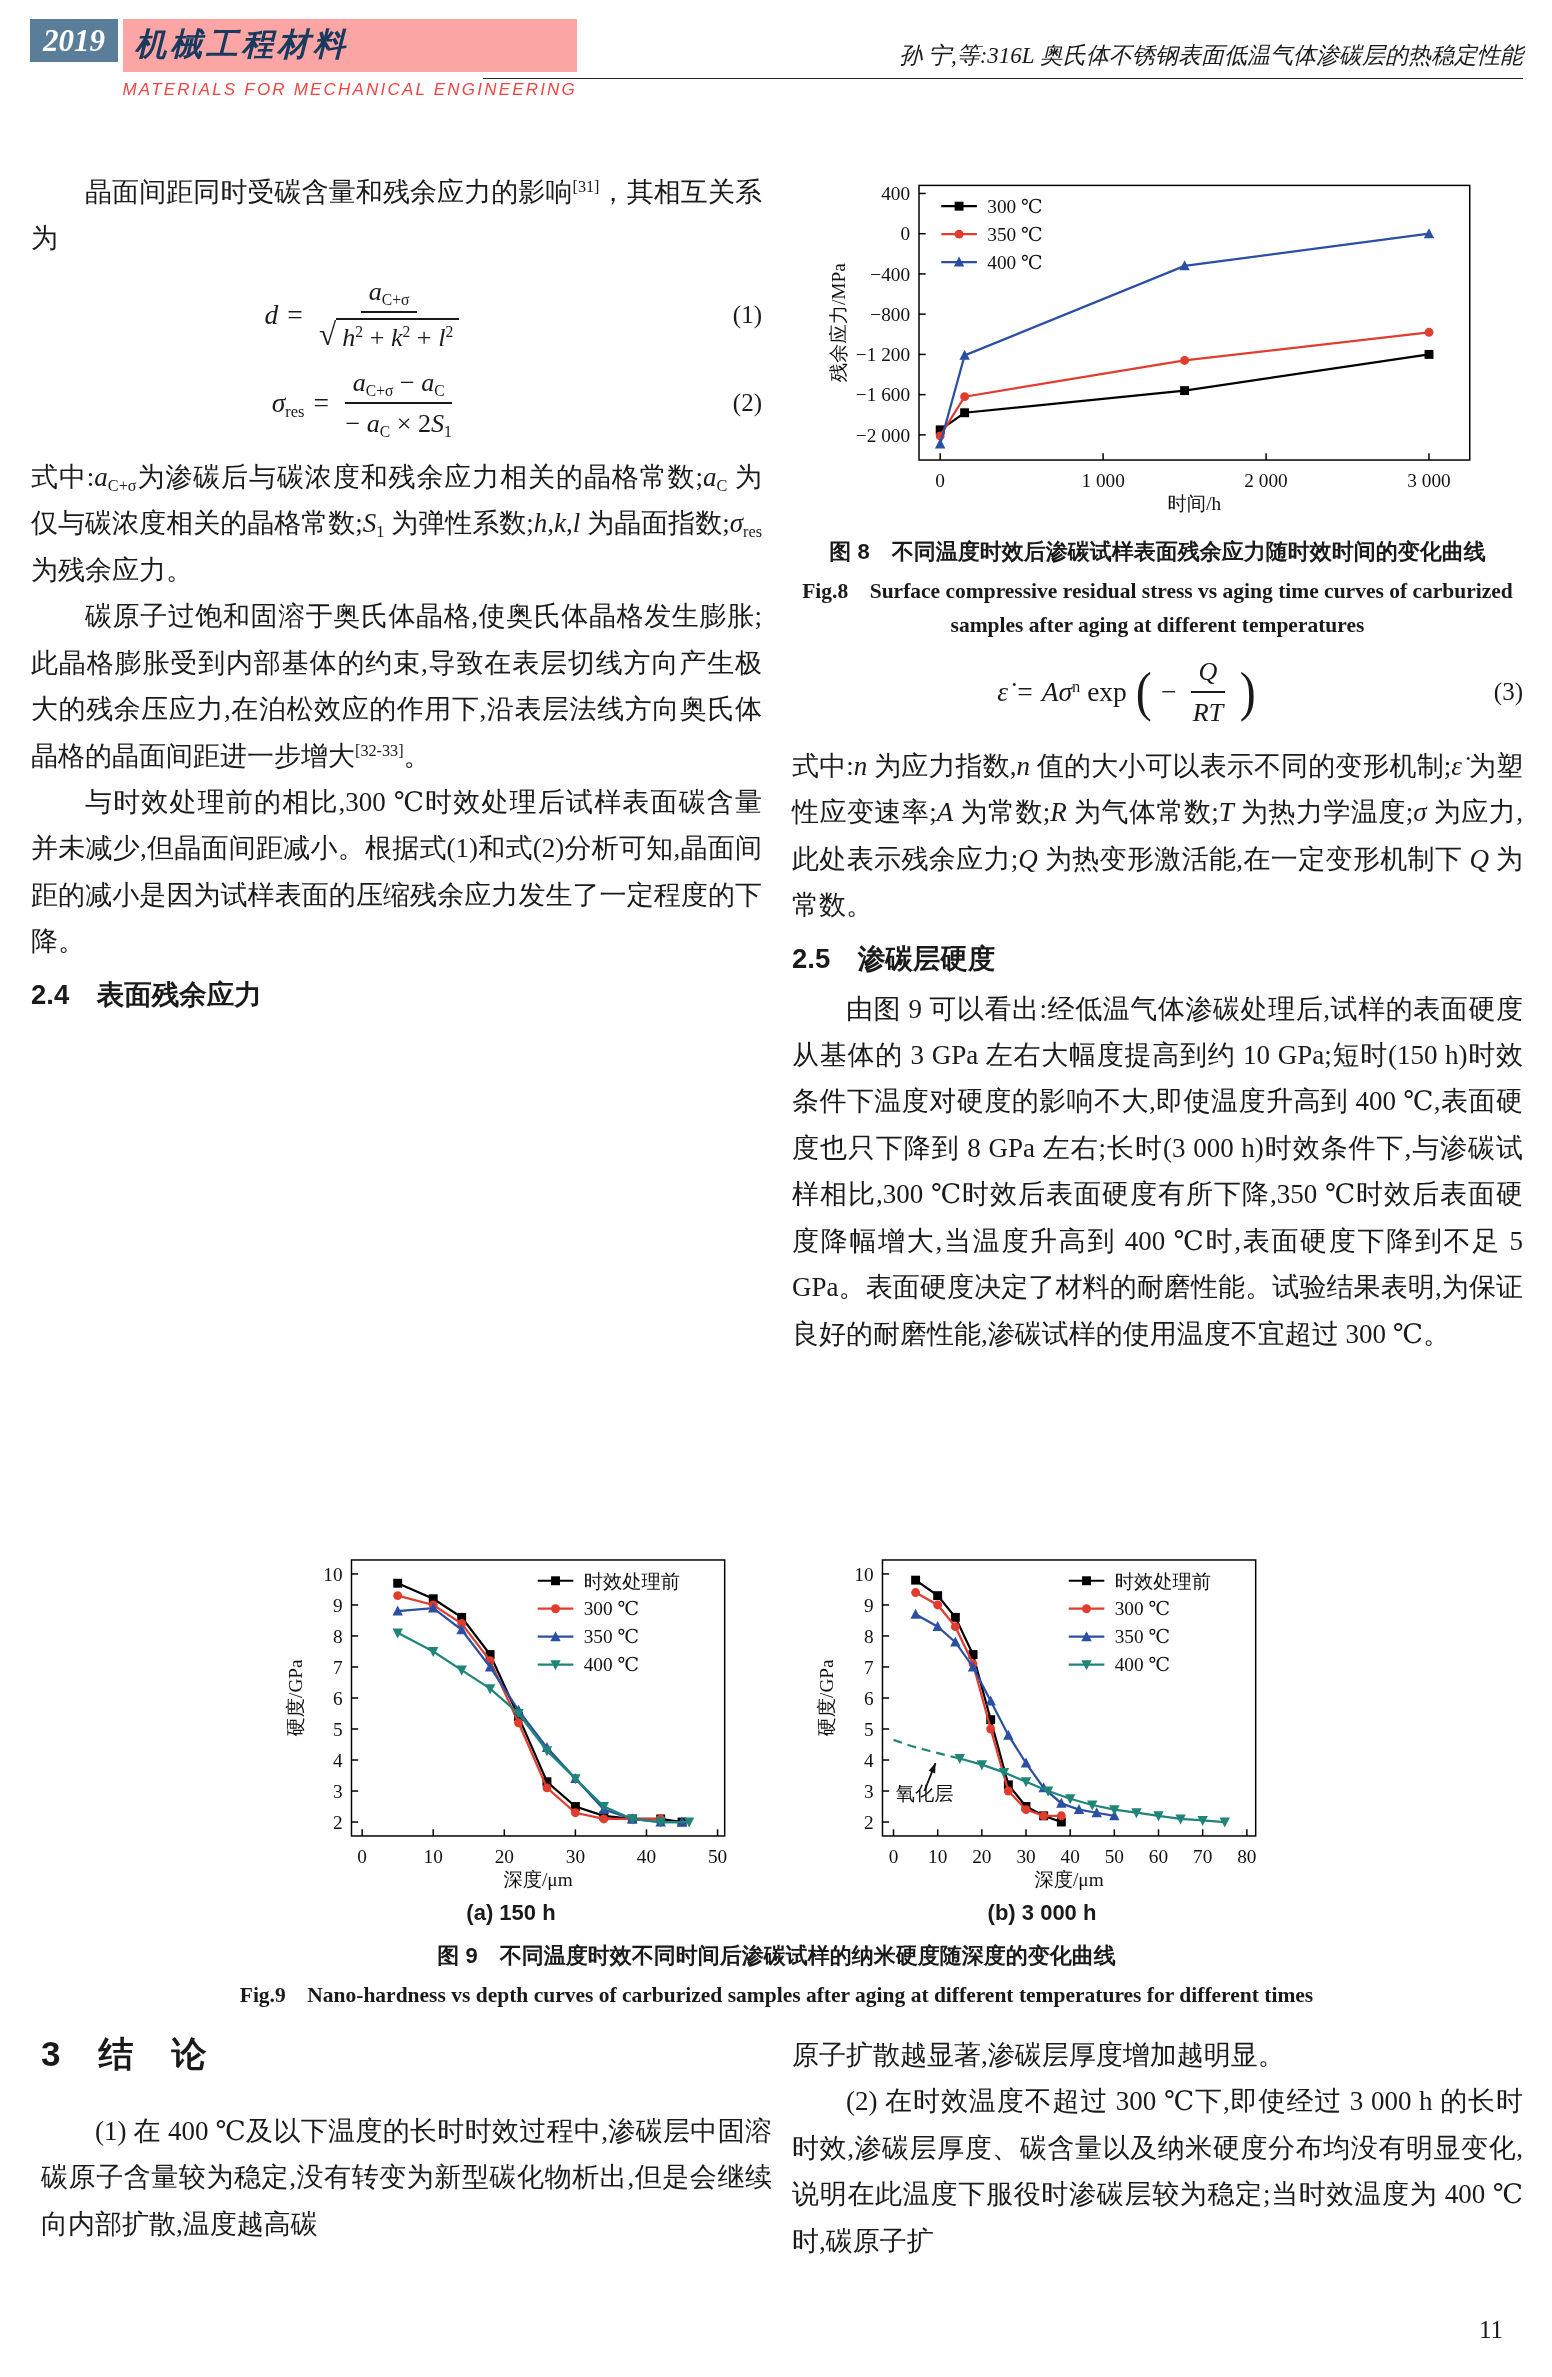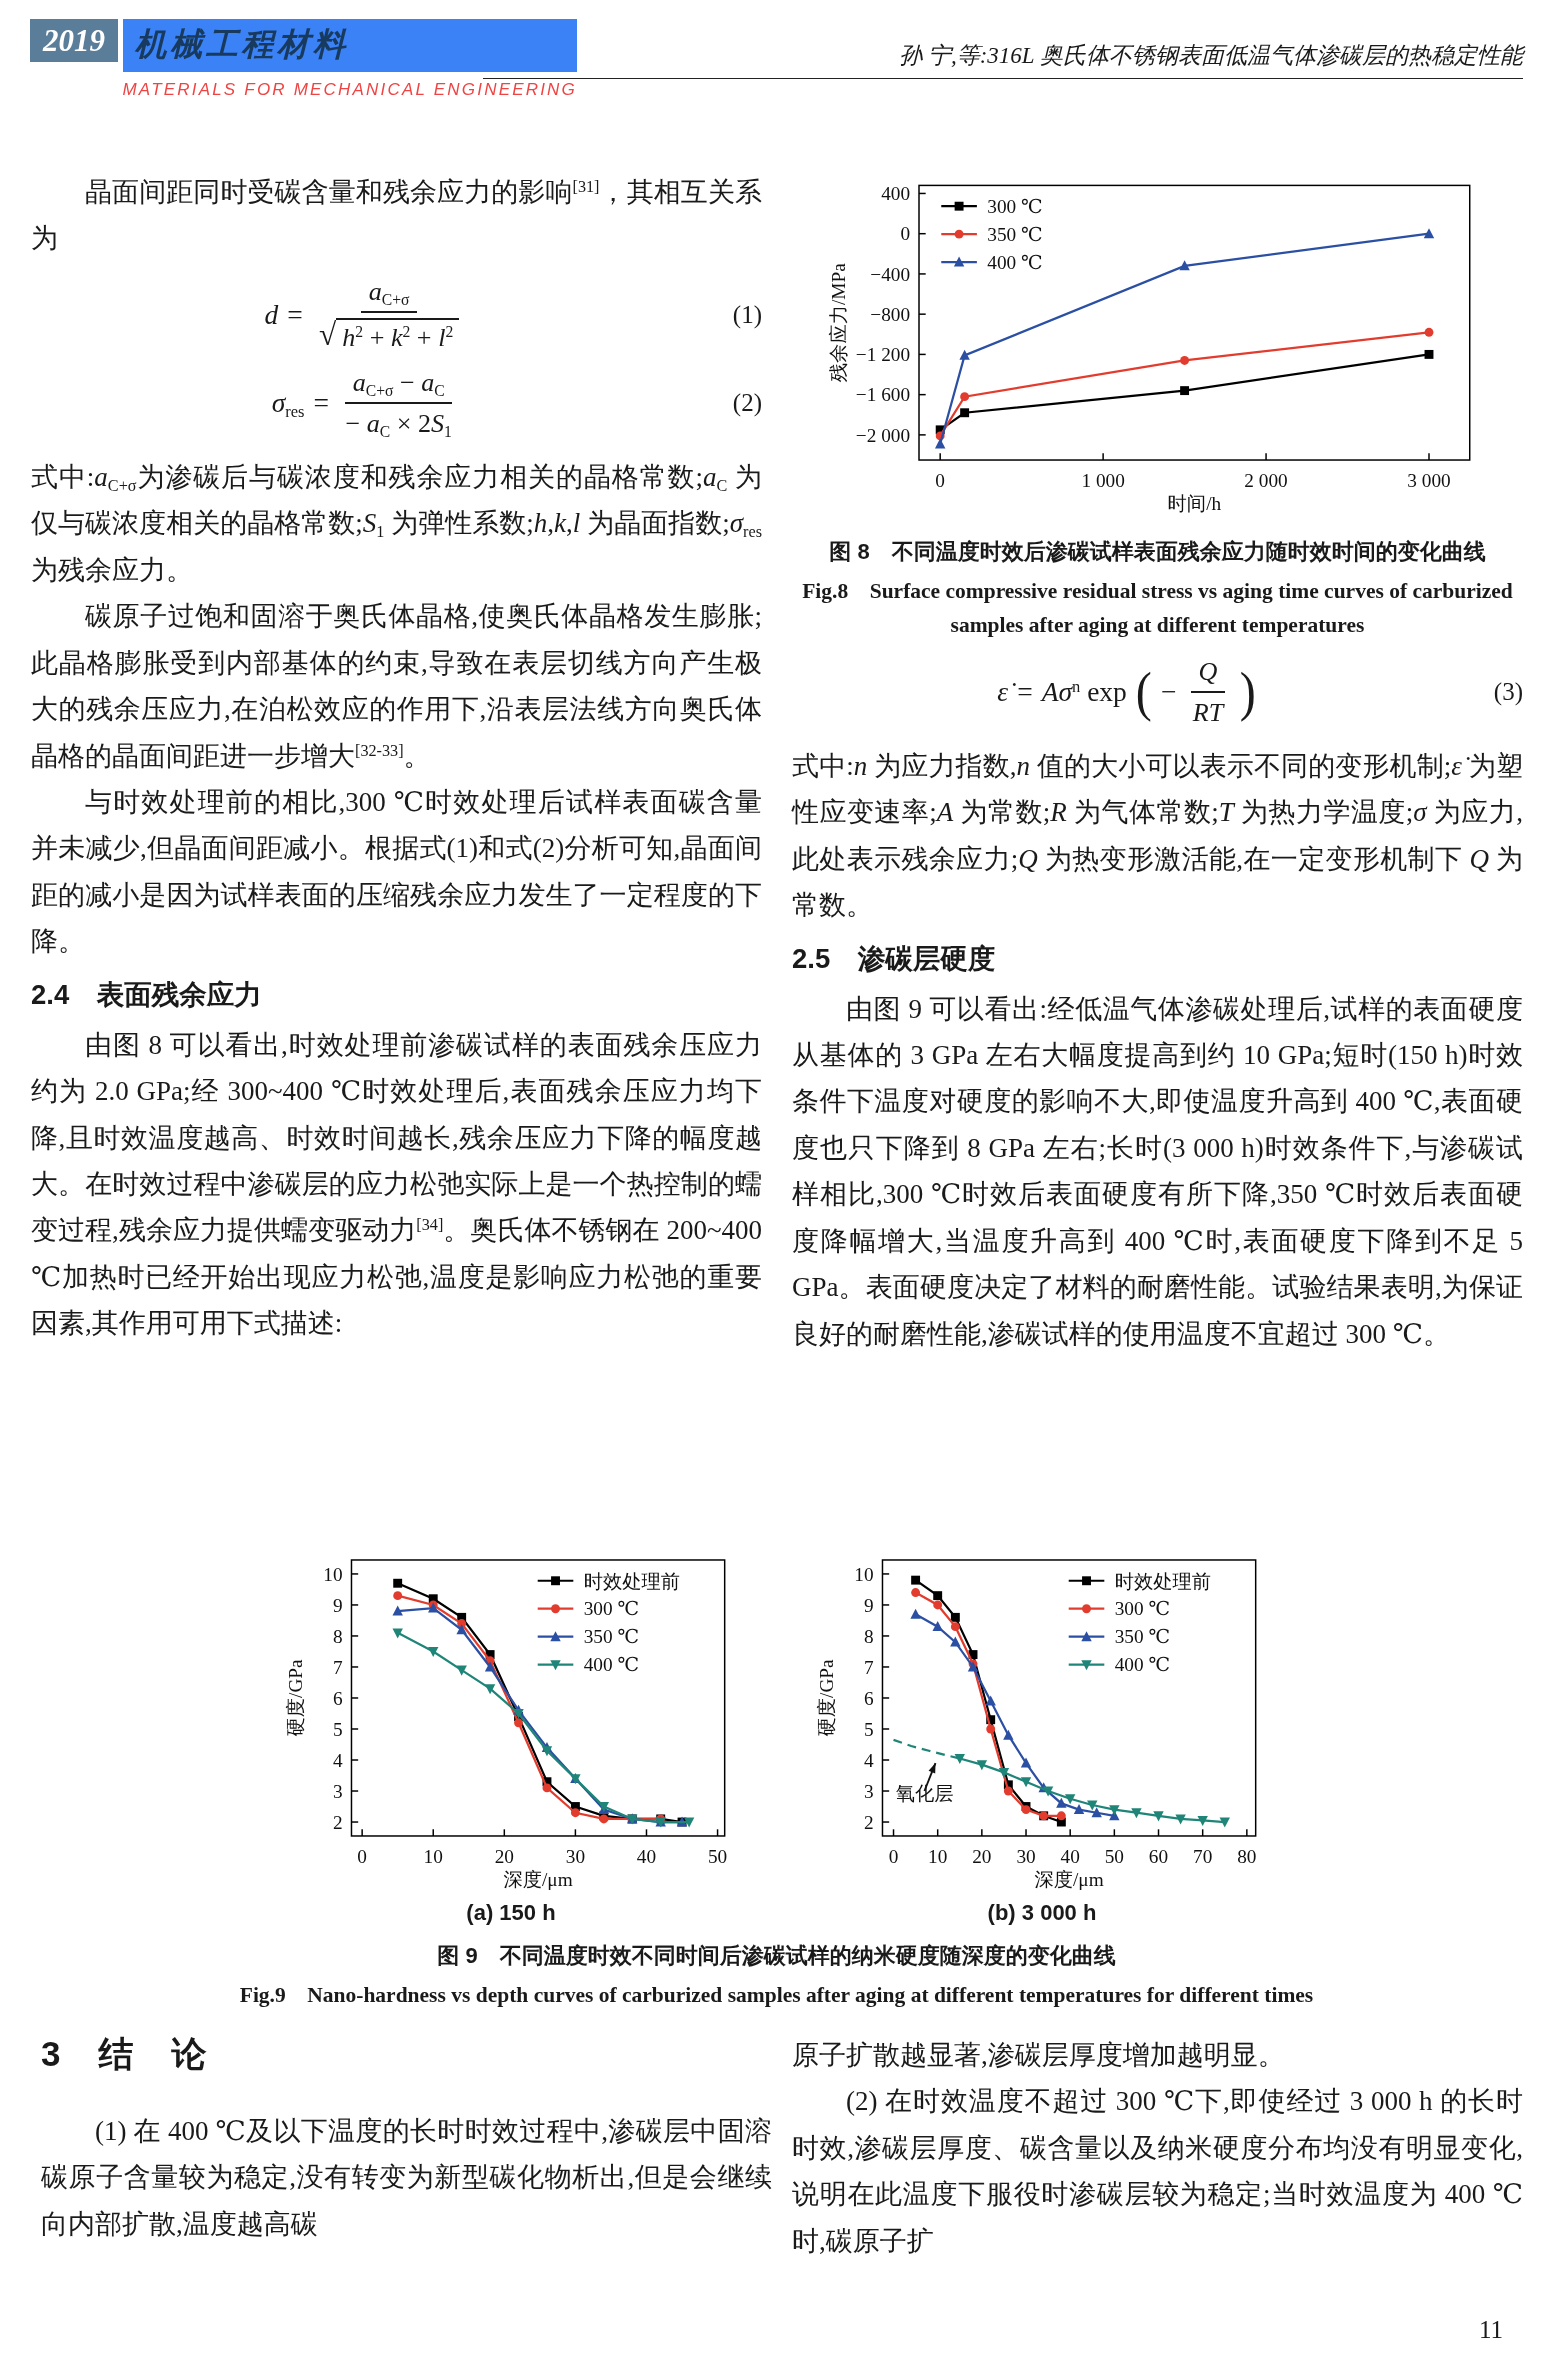--- a/index.html
+++ b/index.html
@@ -29,21 +29,21 @@
   .cap-en{font-weight:700;font-size:21.5px;line-height:1.55;margin-top:6px;white-space:pre-wrap;text-align:center;}
   .sublabel{font-family:"Liberation Sans","DejaVu Sans",sans-serif;font-weight:700;font-size:22px;margin-top:1.5px;text-align:center;}
   svg text{font-family:"Liberation Serif","DejaVu Serif",serif;fill:#111;}
 
   
   .header{position:absolute;left:30px;top:19.3px;width:1493px;height:119px;}
   .logo{display:flex;align-items:flex-start;}
   .badge{width:88px;height:43px;background:#5a7d99;color:#ffffff;font-style:italic;font-weight:700;
          font-size:31px;display:flex;align-items:center;justify-content:center;}
   .names{margin-left:4.5px;}
-  .name-cn{background:#3b82f6;color:#173a5e;font-weight:700;font-style:italic;font-size:32px;
+  .name-cn{background:#fca5a5;color:#173a5e;font-weight:700;font-style:italic;font-size:32px;
            padding:3.7px 19.3px 5.2px 12px;letter-spacing:3.7px;}
   .name-en{color:#ef4444;font-size:17px;letter-spacing:2.2px;margin-top:7.4px;font-style:italic;
            font-family:"Liberation Sans","DejaVu Sans",sans-serif;}
   .running-head{position:absolute;right:0;top:21px;width:1040px;text-align:right;font-size:23px;
                 font-style:italic;padding-bottom:7px;border-bottom:1.9px solid #222;}
 
   .col-left{left:31px;top:169px;}
   .col-right{left:792px;top:169px;}
 
   .fig9-block{position:absolute;left:30px;top:1545px;width:1493px;}
@@ -96,21 +96,20 @@
       </span>
     </span>
     <span class="eq-tag">(2)</span>
   </div>
 
   <p class="para">式中:<i>a</i><sub>C+σ</sub>为渗碳后与碳浓度和残余应力相关的晶格常数;<i>a</i><sub>C</sub> 为仅与碳浓度相关的晶格常数;<i>S</i><sub>1</sub> 为弹性系数;<i>h</i>,<i>k</i>,<i>l</i> 为晶面指数;<i>σ</i><sub>res</sub>为残余应力。</p>
   <p class="para indent">碳原子过饱和固溶于奥氏体晶格,使奥氏体晶格发生膨胀;此晶格膨胀受到内部基体的约束,导致在表层切线方向产生极大的残余压应力,在泊松效应的作用下,沿表层法线方向奥氏体晶格的晶面间距进一步增大<sup>[32-33]</sup>。</p>
   <p class="para indent">与时效处理前的相比,300 ℃时效处理后试样表面碳含量并未减少,但晶面间距减小。根据式(1)和式(2)分析可知,晶面间距的减小是因为试样表面的压缩残余应力发生了一定程度的下降。</p>
 
   <h3 class="h-sub">2.4　表面残余应力</h3>
-  <p class="para indent">由图 8 可以看出,时效处理前渗碳试样的表面残余压应力约为 2.0 GPa;经 300~400 ℃时效处理后,表面残余压应力均下降,且时效温度越高、时效时间越长,残余压应力下降的幅度越大。在时效过程中渗碳层的应力松弛实际上是一个热控制的蠕变过程,残余应力提供蠕变驱动力<sup>[34]</sup>。奥氏体不锈钢在 200~400 ℃加热时已经开始出现应力松弛,温度是影响应力松弛的重要因素,其作用可用下式描述:</p>
 </section>
 
 <section class="col col-right">
   <figure class="figure">
     <svg id="chart-fig8" viewBox="0 0 900 470" width="668" height="349">
         <rect x="128" y="22" width="742" height="370" fill="none" stroke="#000" stroke-width="2"></rect>
         <line x1="156.53846153846155" y1="392" x2="156.53846153846155" y2="383" stroke="#000" stroke-width="2"></line>
         <text x="156.53846153846155" y="428" text-anchor="middle" font-size="26">0</text>
         <line x1="376.06508875739644" y1="392" x2="376.06508875739644" y2="383" stroke="#000" stroke-width="2"></line>
         <text x="376.06508875739644" y="428" text-anchor="middle" font-size="26">1 000</text>

